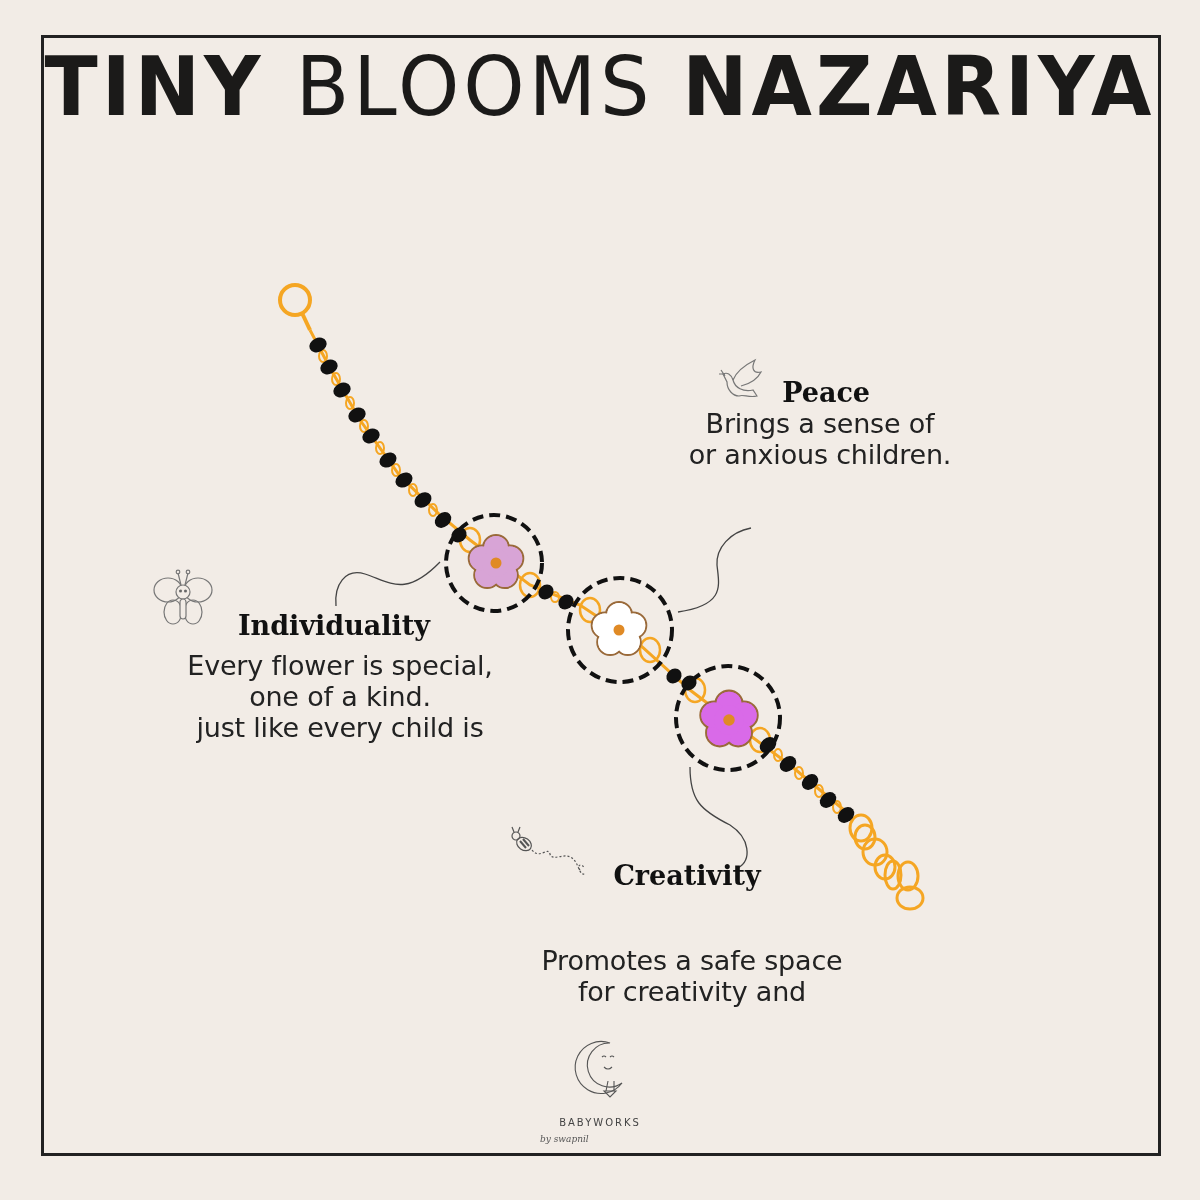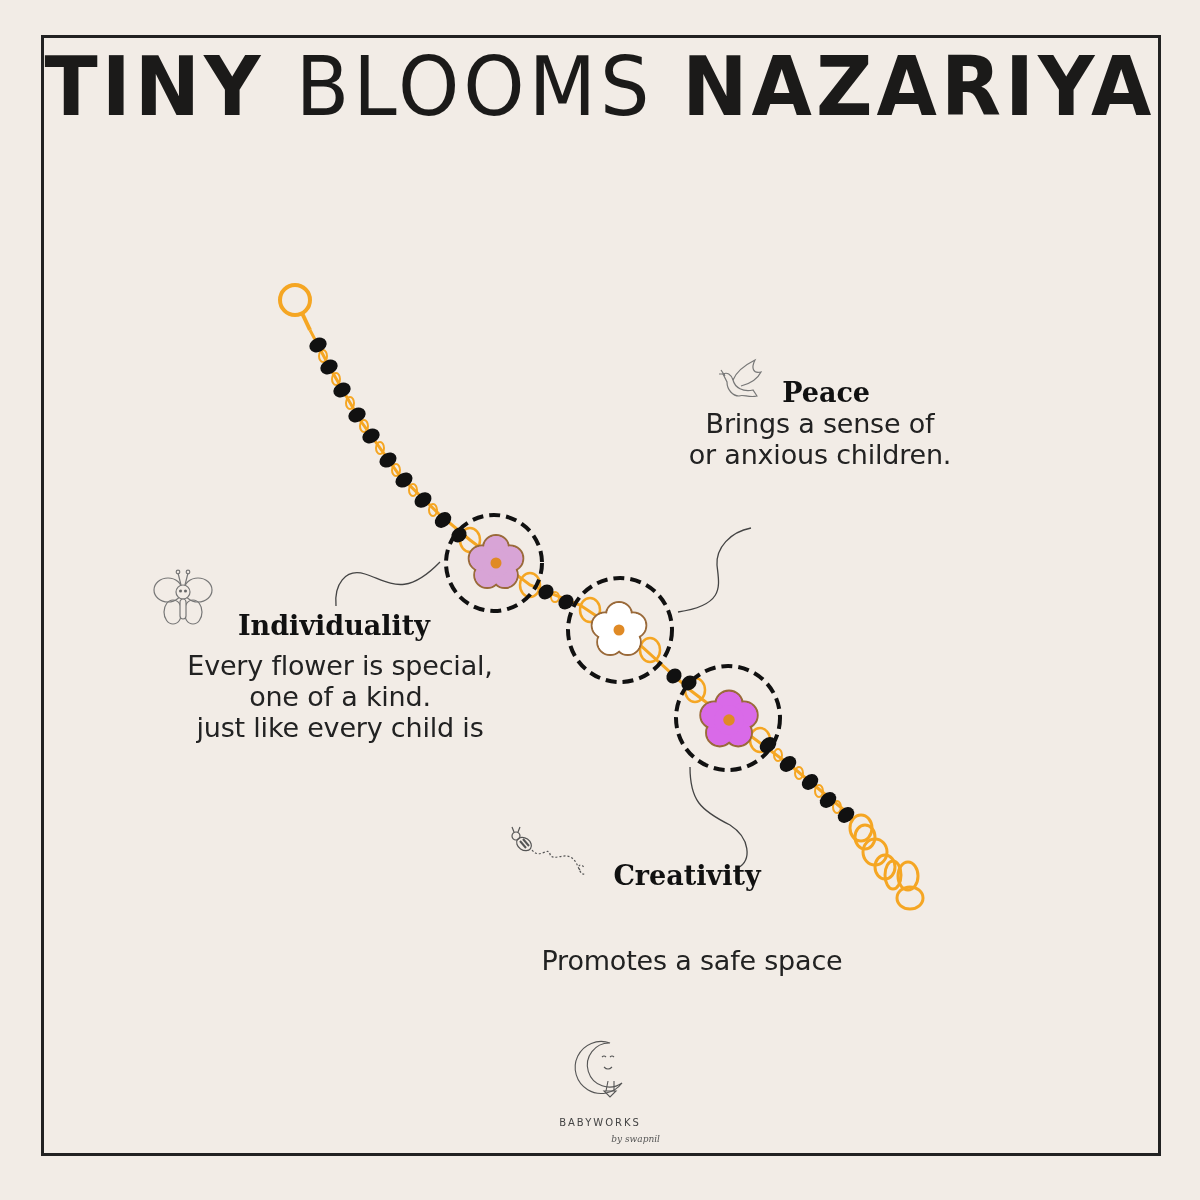--- a/index.html
+++ b/index.html
@@ -6,21 +6,21 @@
   body{width:1200px;height:1200px;background:#f2ece6;position:relative;overflow:hidden;font-family:"DejaVu Sans",sans-serif;color:#1c1b1a;}
   .frame{position:absolute;left:41px;top:35px;width:1114px;height:1115px;border:3px solid #222;box-sizing:content-box;}
   .title{position:absolute;left:0;top:42px;width:1200px;text-align:center;font-family:"DejaVu Sans",sans-serif;font-weight:bold;font-size:78px;letter-spacing:4px;line-height:90px;color:#1b1a19;transform:scaleY(1.05);}
   .title .thin{font-weight:normal;}
   svg.art{position:absolute;left:0;top:0;}
   .block{position:absolute;text-align:center;}
   .heading{font-family:"DejaVu Serif",serif;font-weight:bold;font-size:27px;line-height:32px;color:#111;}
   .body-text{font-family:"DejaVu Sans",sans-serif;font-weight:normal;font-size:27px;line-height:31px;color:#222;letter-spacing:-0.2px;}
   .line{display:block;white-space:nowrap;}
   .logo-text{position:absolute;left:540px;top:1117px;width:120px;text-align:center;font-family:"DejaVu Sans",sans-serif;font-size:10px;letter-spacing:2px;color:#444;}
-  .logo-sub{position:absolute;left:540px;top:1134px;width:120px;text-align:right;font-family:"DejaVu Serif",serif;font-style:italic;font-size:9px;color:#555;}
+  .logo-sub{position:absolute;left:540px;top:1134px;width:120px;text-align:left;font-family:"DejaVu Serif",serif;font-style:italic;font-size:9px;color:#555;}
 </style>
 </head>
 <body>
 
 <div class="frame"></div>
 
 <div class="title">
   <span>TINY </span><span class="thin">BLOOMS </span><span>NAZARIYA</span>
 </div>
 
@@ -183,16 +183,17 @@
   <span class="body-text line">Every flower is special,</span>
   <span class="body-text line">one of a kind.</span>
   <span class="body-text line">just like every child is</span>
 </div>
 
 <div class="block" style="left:607px;top:860px;width:160px;text-align:center;">
   <div class="heading">Creativity</div>
 </div>
 <div class="block" style="left:512px;top:897px;width:360px;margin-top:48px;">
   <span class="body-text line">Promotes a safe space</span>
+  <span class="body-text line">for creativity and</span>
 </div>
 
 <div class="logo-text">BABYWORKS</div>
 <div class="logo-sub">by swapnil</div>
 
 </body></html>

